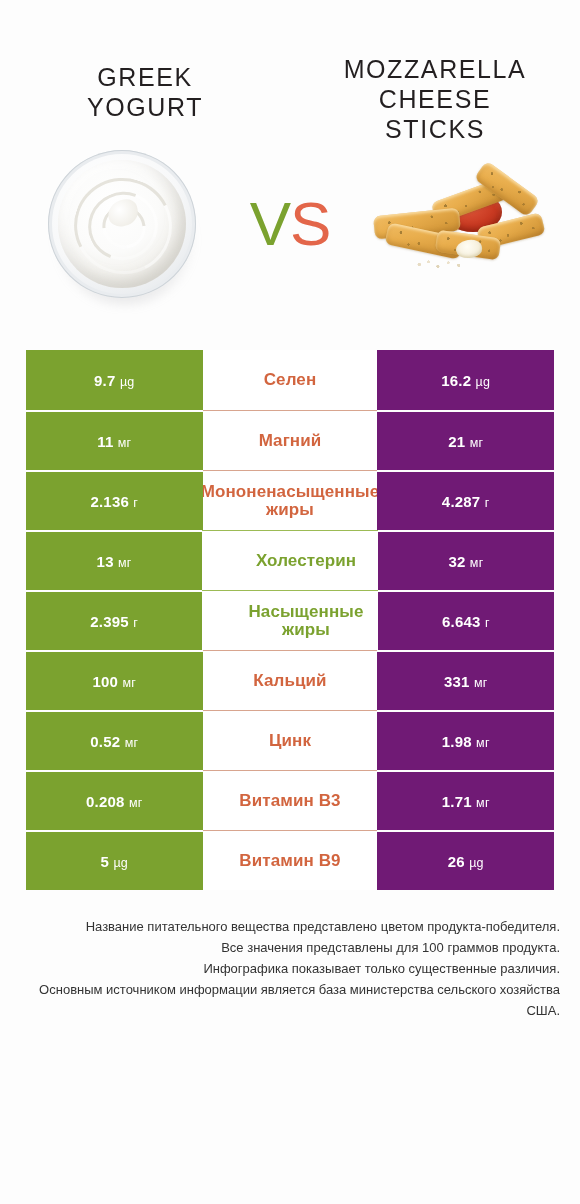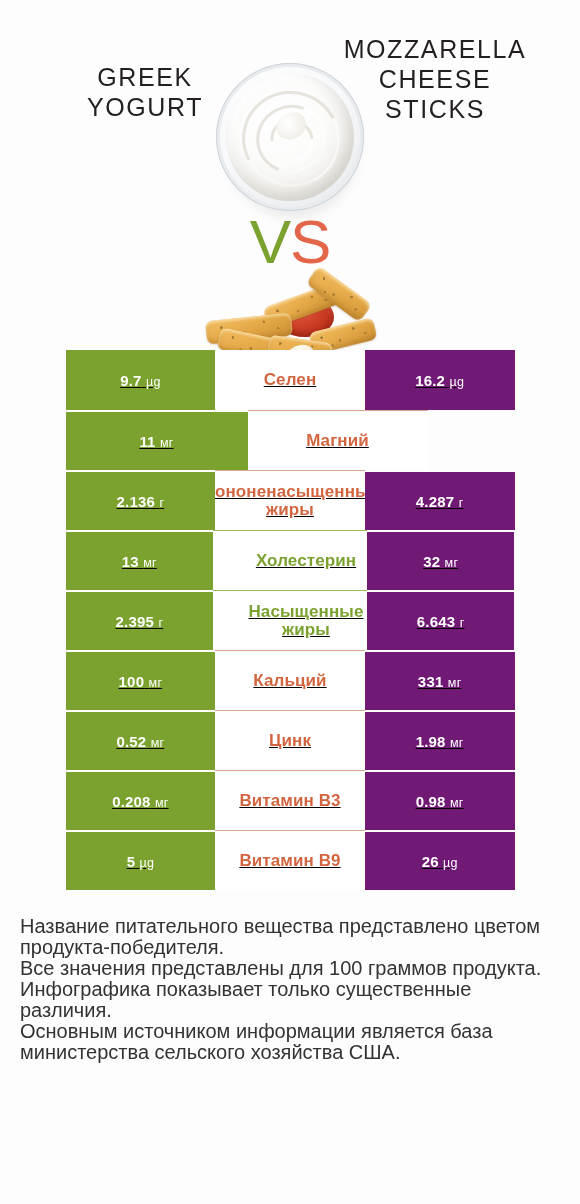--- a/index.html
+++ b/index.html
@@ -30,34 +30,34 @@
   }
   .product-title {
     font-family: "Liberation Sans", sans-serif;
     font-weight: 300;
     font-size: 25px;
     line-height: 30px;
     letter-spacing: 1.6px;
     color: #231f20;
     text-transform: uppercase;
     white-space: pre-line;
+    margin-top: 20px;
   }
   .header-col.left .product-title { margin-top: 28px; }
 
   
   .hero {
     position: relative;
     height: 215px;
   }
   .hero-inner {
     display: flex;
     align-items: center;
     justify-content: center;
     height: 100%;
-    flex-direction: column;
   }
   .hero-slot {
     width: 226px;
     height: 200px;
     display: flex;
     align-items: center;
     justify-content: center;
     position: relative;
   }
   .vs-wrap {
@@ -197,24 +197,23 @@
     position: absolute;
     left: 10px; top: 6px;
     width: 22px; height: 10px;
     border-radius: 50%;
     background: rgba(255,160,130,0.45);
     filter: blur(1.5px);
   }
 
   
   .table {
-    width: 449px;
+    width: 528px;
     margin: 0 auto;
     margin-top: 19px;
-    text-decoration: underline;
   }
   .row {
     display: flex;
     height: 60px;
     position: relative;
   }
   .cell {
     display: flex;
     align-items: center;
     justify-content: center;
@@ -262,23 +261,23 @@
   
   .row + .row .cell-left  { border-top: 2px solid #fdfdfd; }
   .row + .row .cell-right { border-top: 2px solid #fdfdfd; }
   .row + .row .cell-mid.sep-green  { border-top: 1px solid #9cbb55; padding-left: 36px; }
   .row + .row .cell-mid.sep-orange { border-top: 1px solid #d8a58f; }
 
   
   .footer {
     margin: 26px auto 0 auto;
     width: 540px;
-    text-align: left;
+    text-align: right;
     font-weight: 300;
-    font-size: 20px;
+    font-size: 13px;
     line-height: 21px;
     color: #333333;
     white-space: pre-line;
   }
 </style>
 </head>
 <body>
 
 <div class="header">
   <div class="header-col left">
@@ -340,20 +339,23 @@
         <span class="val"><span>16.2</span> <span class="unit">µg</span></span>
       </div>
     </div>
     <div class="row">
       <div class="cell cell-left">
         <span class="val"><span>11</span> <span class="unit">мг</span></span>
       </div>
       <div class="cell cell-mid sep-orange">
         <span class="label orange">Магний</span>
       </div>
+      <div class="cell cell-right">
+        <span class="val"><span>21</span> <span class="unit">мг</span></span>
+      </div>
     </div>
     <div class="row">
       <div class="cell cell-left">
         <span class="val"><span>2.136</span> <span class="unit">г</span></span>
       </div>
       <div class="cell cell-mid sep-orange">
         <span class="label orange wrap">Мононенасыщенные жиры</span>
       </div>
       <div class="cell cell-right">
         <span class="val"><span>4.287</span> <span class="unit">г</span></span>
@@ -404,21 +406,21 @@
       </div>
     </div>
     <div class="row">
       <div class="cell cell-left">
         <span class="val"><span>0.208</span> <span class="unit">мг</span></span>
       </div>
       <div class="cell cell-mid sep-orange">
         <span class="label orange wrap">Витамин B3</span>
       </div>
       <div class="cell cell-right">
-        <span class="val"><span>0.98</span> <span class="unit">мг</span></span>
+        <span class="val"><span>1.71</span> <span class="unit">мг</span></span>
       </div>
     </div>
     <div class="row">
       <div class="cell cell-left">
         <span class="val"><span>5</span> <span class="unit">µg</span></span>
       </div>
       <div class="cell cell-mid sep-orange">
         <span class="label orange wrap">Витамин B9</span>
       </div>
       <div class="cell cell-right">

